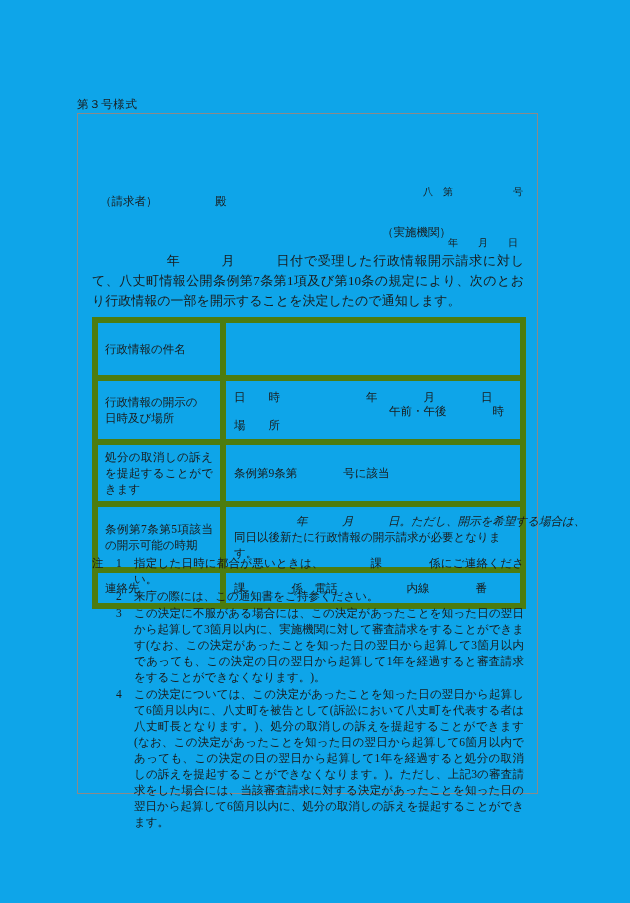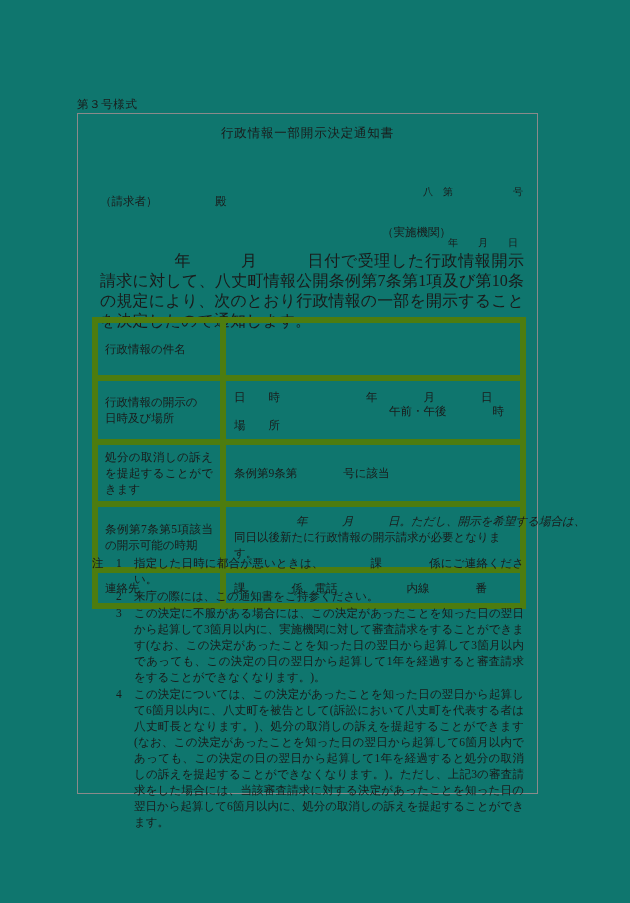--- a/index.html
+++ b/index.html
@@ -14,21 +14,21 @@
     position: relative;
     font-family: "Liberation Serif", "DejaVu Serif", serif;
     color: #1a1a1a;
     overflow: hidden;
   }
 
   
   #page {
     position: absolute;
     inset: 0;
-    background: #0f766e;
+    background: #0ea5e9;
   }
 
   #form-number {
     position: absolute;
     left: 77px;
     top: 97px;
     font-size: 11.5px;
     letter-spacing: 0.6px;
     white-space: nowrap;
   }
@@ -81,24 +81,24 @@
     position: absolute;
     right: 86px;
     top: 111px;
     font-size: 11.5px;
     white-space: nowrap;
   }
 
   
   #body-text {
     position: absolute;
-    left: 22px;
+    left: 14px;
     right: 13px;
     top: 137px;
-    font-size: 16px;
+    font-size: 13px;
     line-height: 20px;
     text-align: justify;
     text-justify: inter-character;
   }
   #body-text .indent { display: inline-block; width: 74px; }
 
   
   #info-table {
     position: absolute;
     left: 14px;
@@ -189,21 +189,20 @@
 </style>
 </head>
 <body>
 
 <div id="page">
 
   <div id="form-number">第３号様式</div>
 
   <div id="outer-frame">
 
-    <div id="doc-title">行政情報一部開示決定通知書</div>
 
     <div id="doc-meta">
       <span class="meta-line">八　第　　　　　　号</span>
       <span class="meta-line">　　年　　月　　日</span>
     </div>
 
     <div id="addressee">（請求者）　　　　　殿</div>
 
     <div id="issuer">（実施機関）</div>
 

